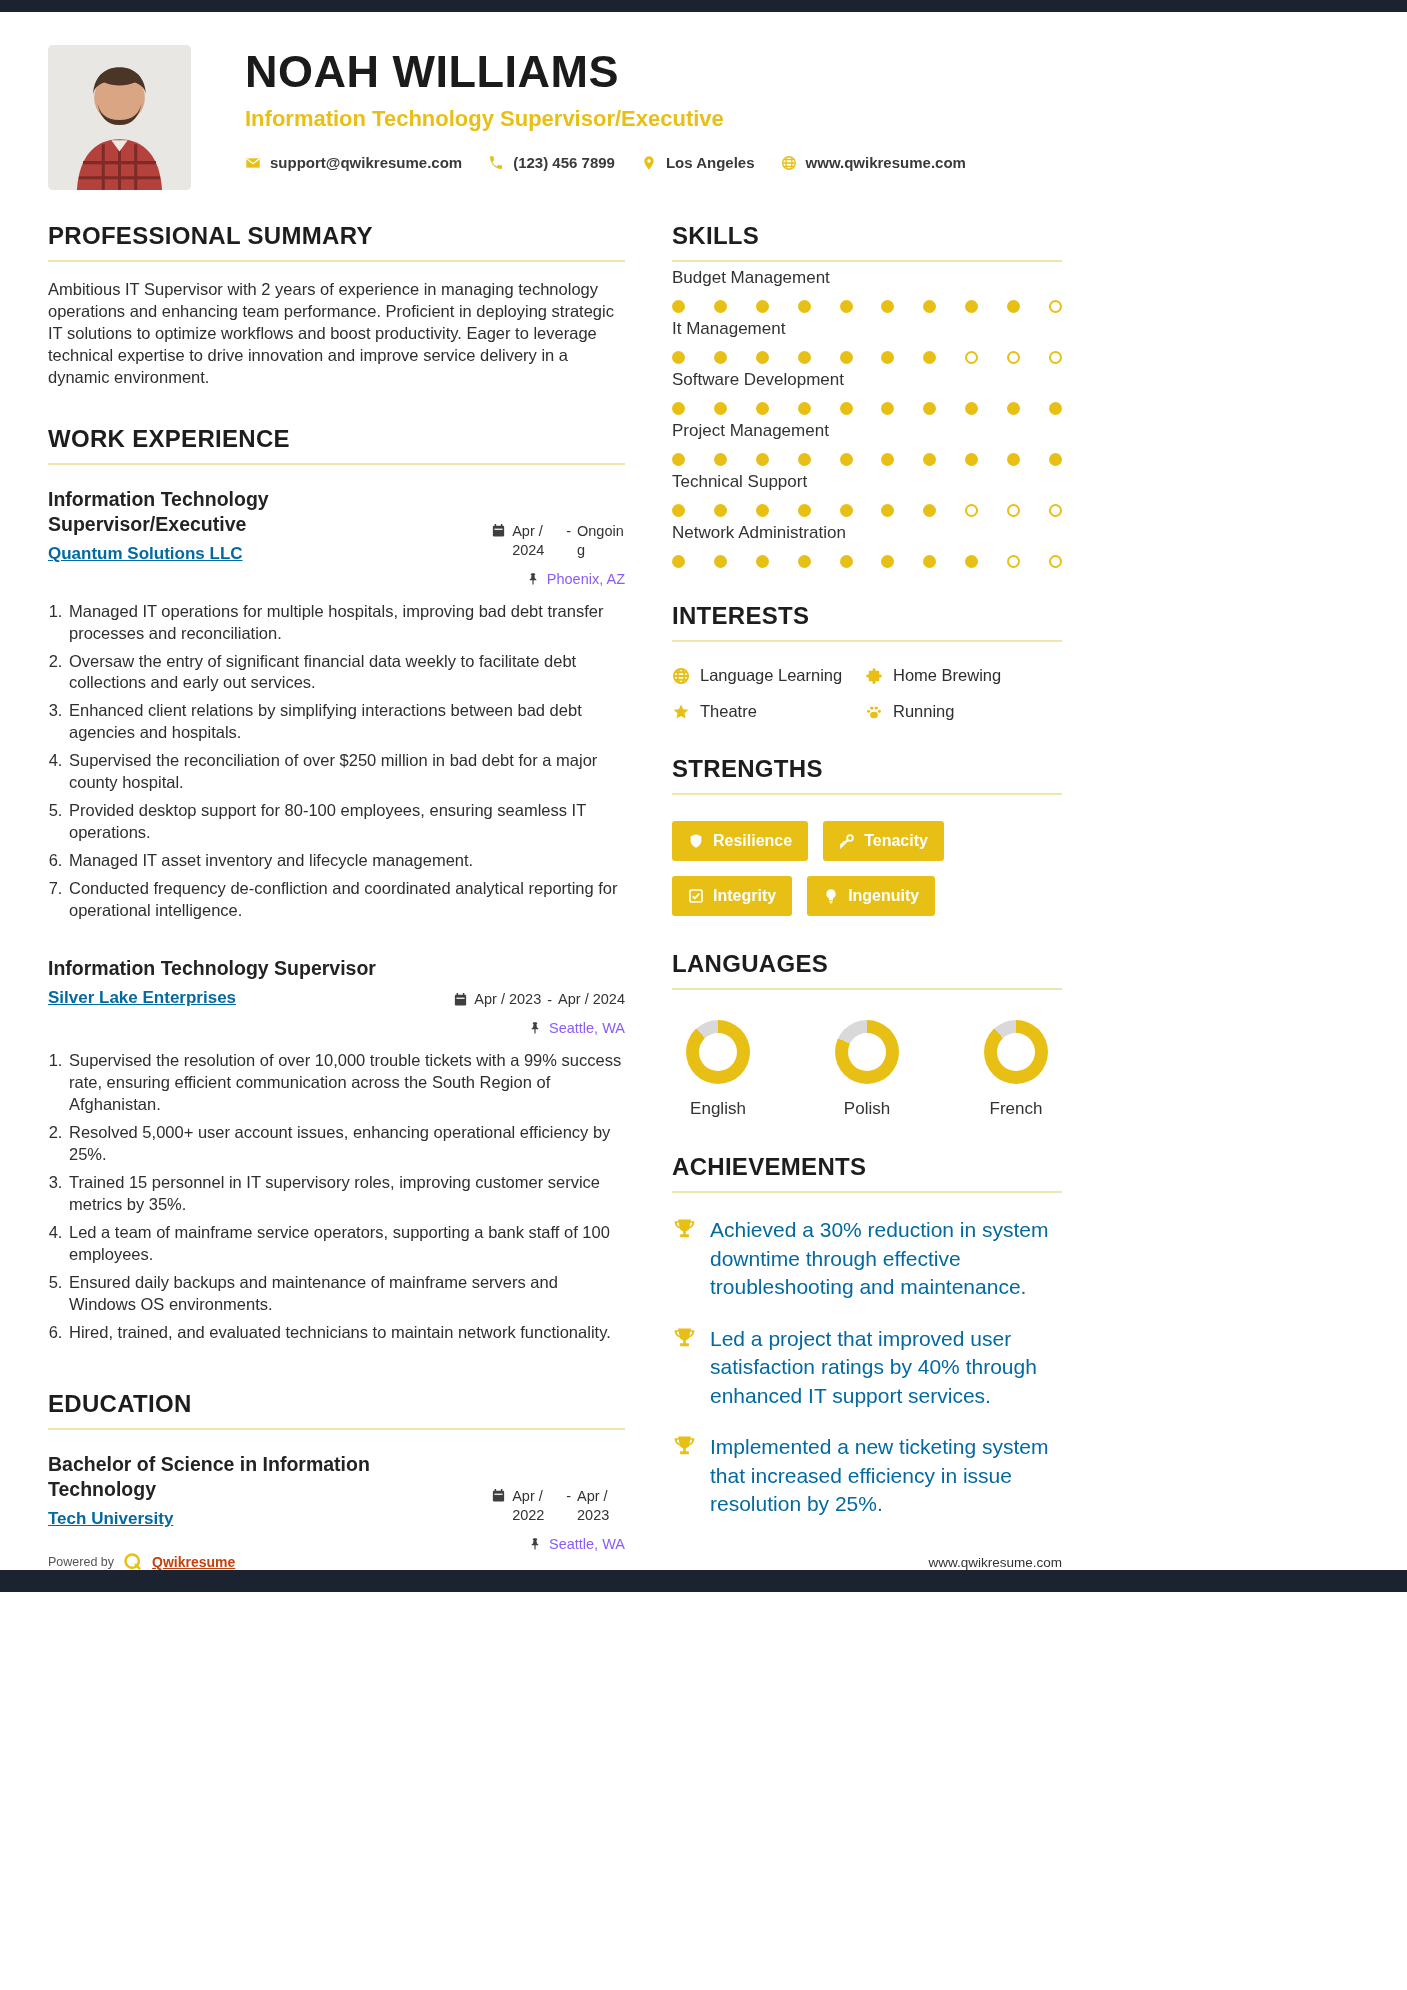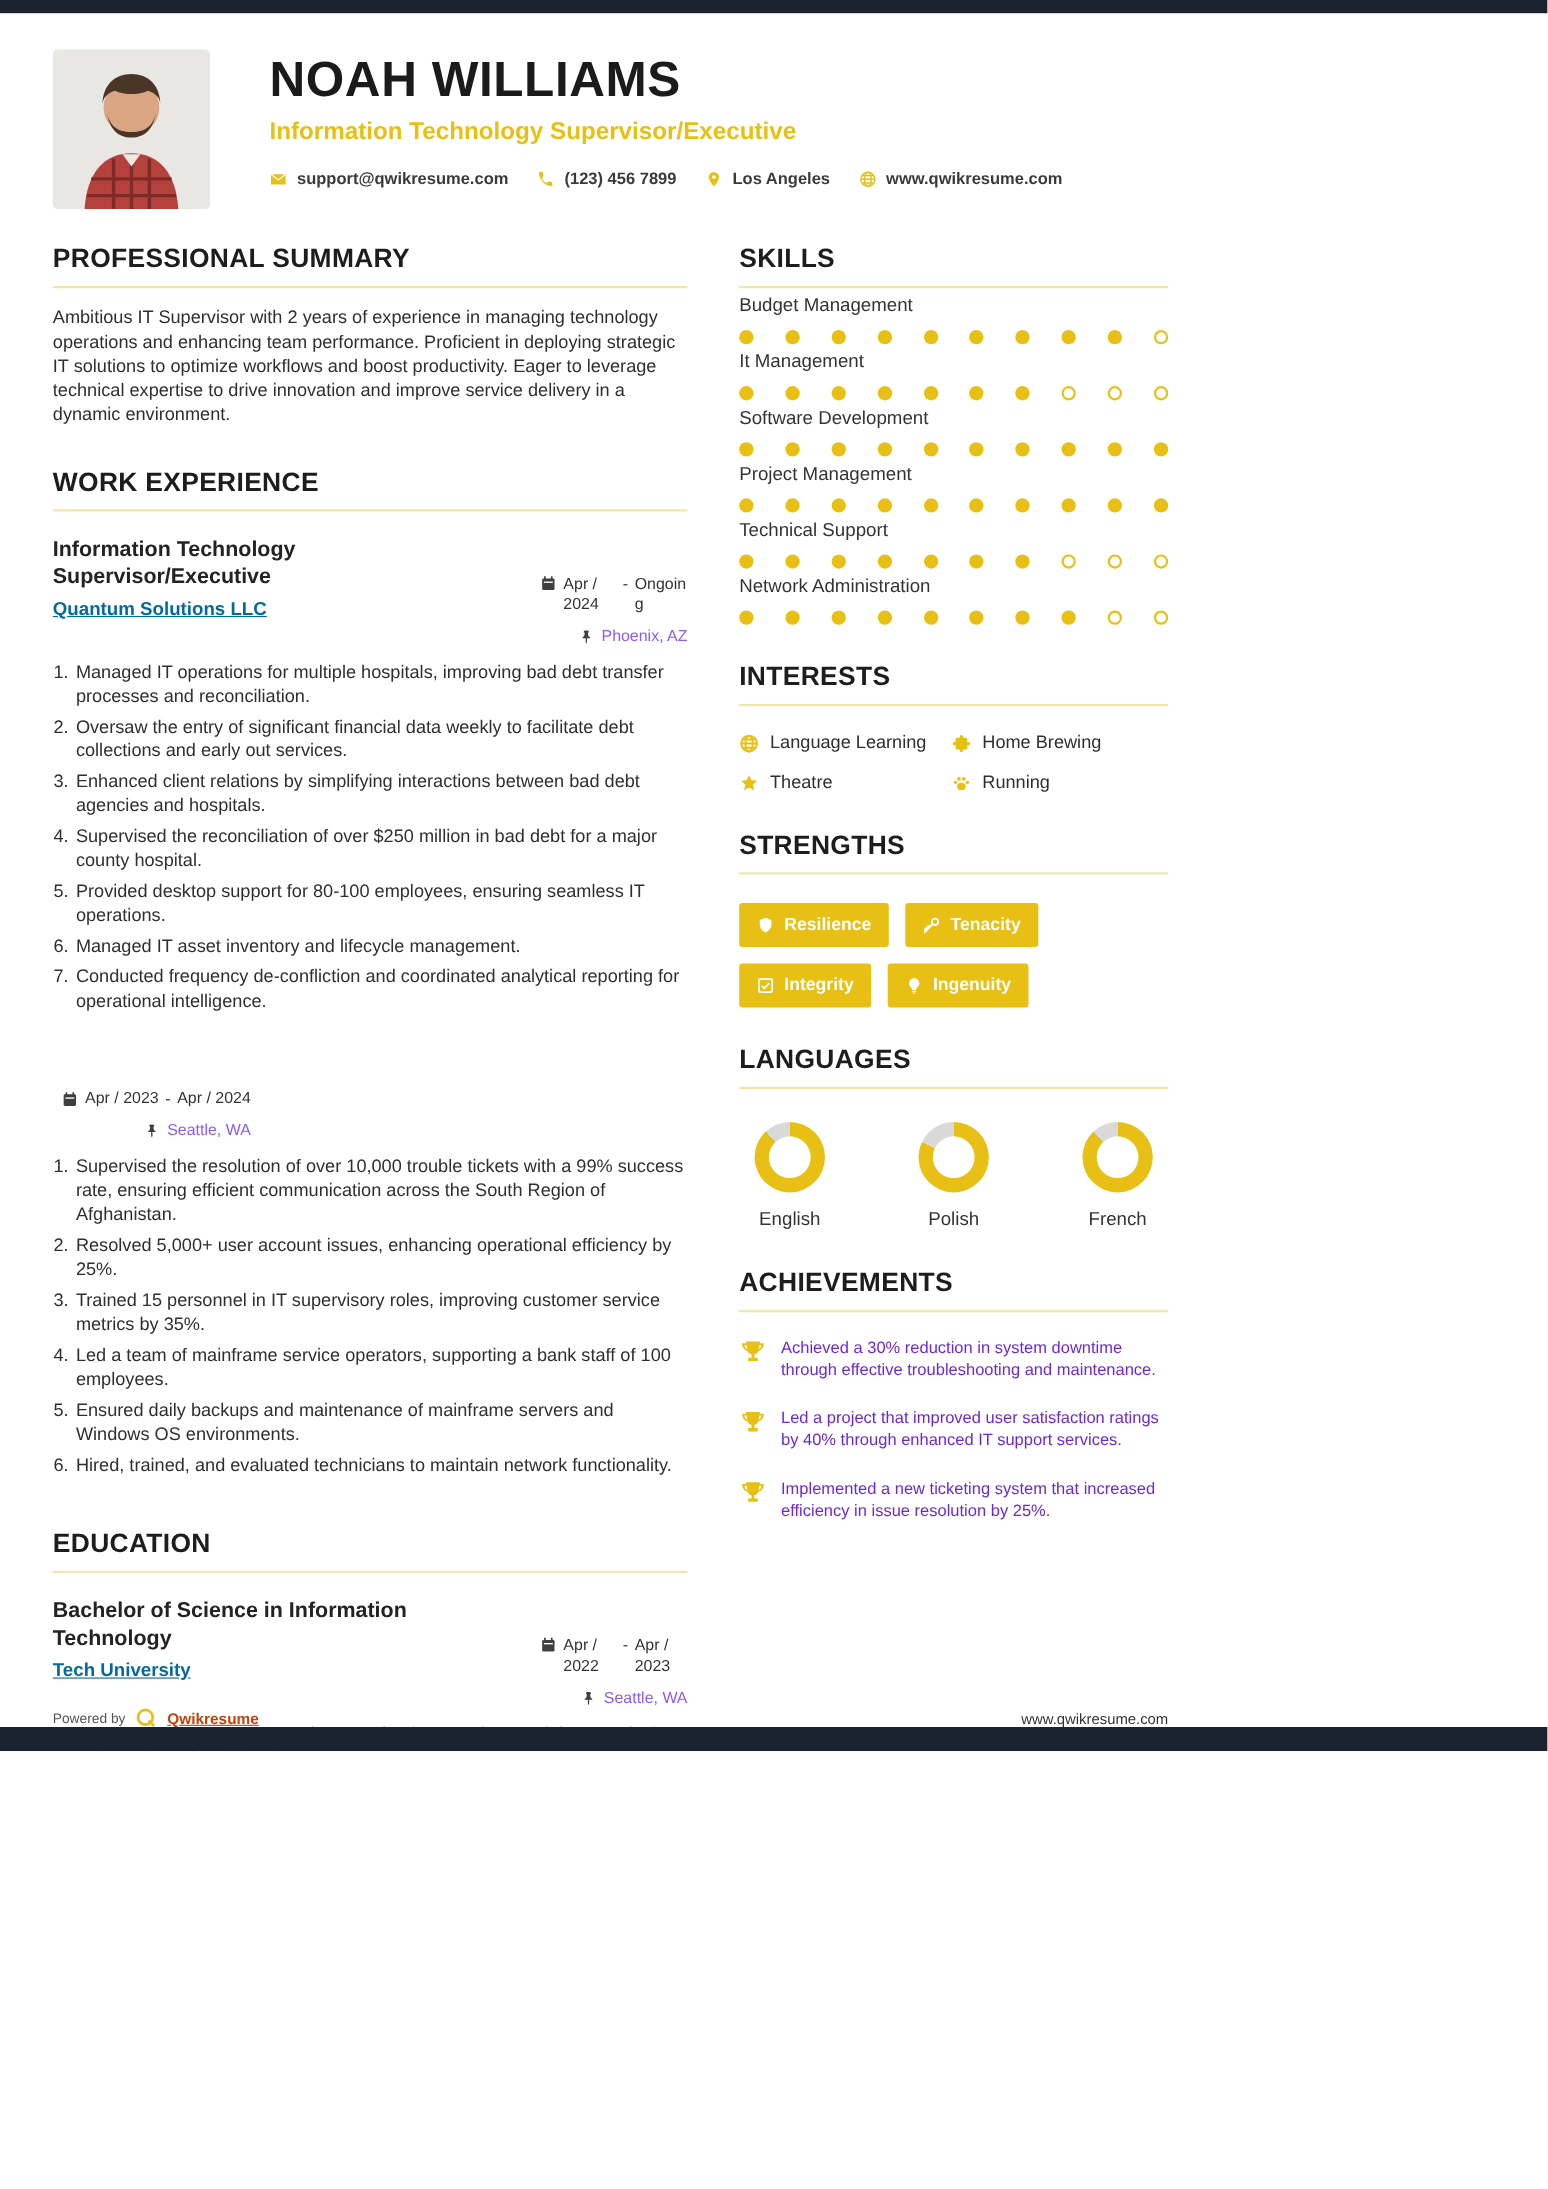--- a/index.html
+++ b/index.html
@@ -72,21 +72,21 @@
   
   .langs { display:flex; justify-content:space-between; padding:0 14px; margin-top:30px; }
   .lang { display:flex; flex-direction:column; align-items:center; gap:15px; }
   .donut { width:64px; height:64px; border-radius:50%; position:relative; }
   .donut::after { content:""; position:absolute; inset:13px; background:#fff; border-radius:50%; }
   .lang-name { font-size:17px; color:#333; }
 
   
   .ach { display:flex; gap:13px; margin-top:23px; }
   .ach svg { width:25px; height:25px; color:#e8c015; flex:none; margin-top:1px; }
-  .ach-text { font-size:15px; line-height:1.36; color:#6d28d9; }
+  .ach-text { font-size:21px; line-height:1.36; color:#0369a1; }
 
   
   .footer { position:absolute; left:48px; right:345px; bottom:20px; display:flex; justify-content:space-between; align-items:center; }
   .powered { display:flex; align-items:center; gap:9px; }
   .powered-label { font-size:12.5px; color:#555; }
   .brand-logo svg { width:20px; height:20px; display:block; }
   .brand-name { font-size:14px; font-weight:bold; color:#c2410c; text-decoration:underline; }
   .footer-site { font-size:13.5px; color:#333; }
 </style>
 </head>
@@ -185,20 +185,24 @@
             <li>Enhanced client relations by simplifying interactions between bad debt agencies and hospitals.</li>
             <li>Supervised the reconciliation of over $250 million in bad debt for a major county hospital.</li>
             <li>Provided desktop support for 80-100 employees, ensuring seamless IT operations.</li>
             <li>Managed IT asset inventory and lifecycle management.</li>
             <li>Conducted frequency de-confliction and coordinated analytical reporting for operational intelligence.</li>
           </ol>
         </div>
 
         <div class="job">
           <div class="job-head">
+            <div class="job-left">
+              <div class="job-name">Information Technology Supervisor</div>
+              <div class="company">Silver Lake Enterprises</div>
+            </div>
             <div class="job-right">
               <div class="date-row">
                 <svg viewBox="0 0 24 24">
                     <path d="M7 1.5v4M17 1.5v4" stroke="currentColor" stroke-width="2.4" fill="none"></path>
                     <rect x="3" y="4.5" width="18" height="17" rx="2" fill="currentColor"></rect>
                     <rect x="5.5" y="9" width="13" height="2" fill="#fff"></rect>
                   </svg>
                 <span class="date-inline">Apr / 2023</span>
                   <span class="date-sep">-</span>
                   <span class="date-inline">Apr / 2024</span>

